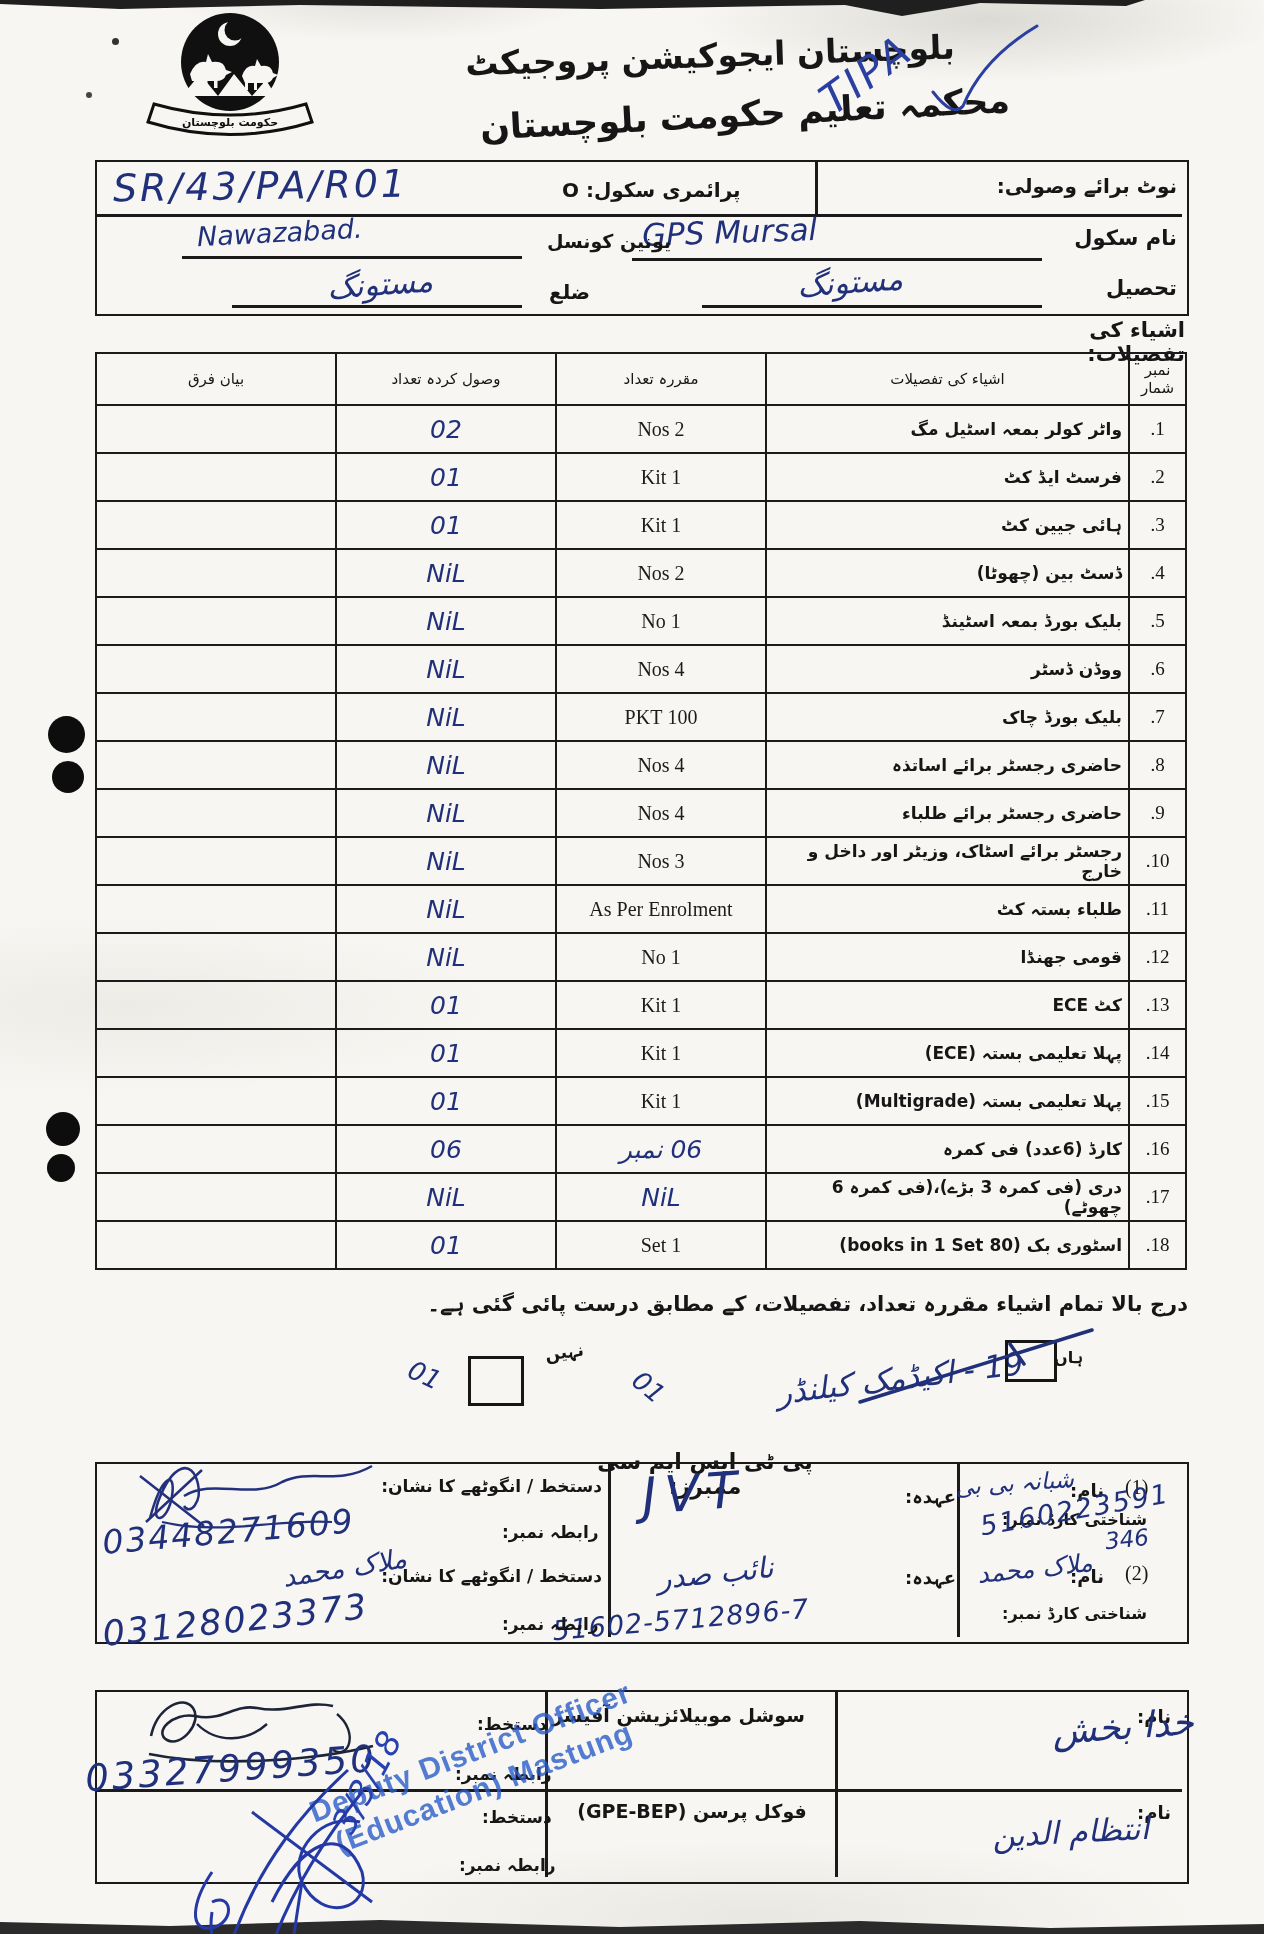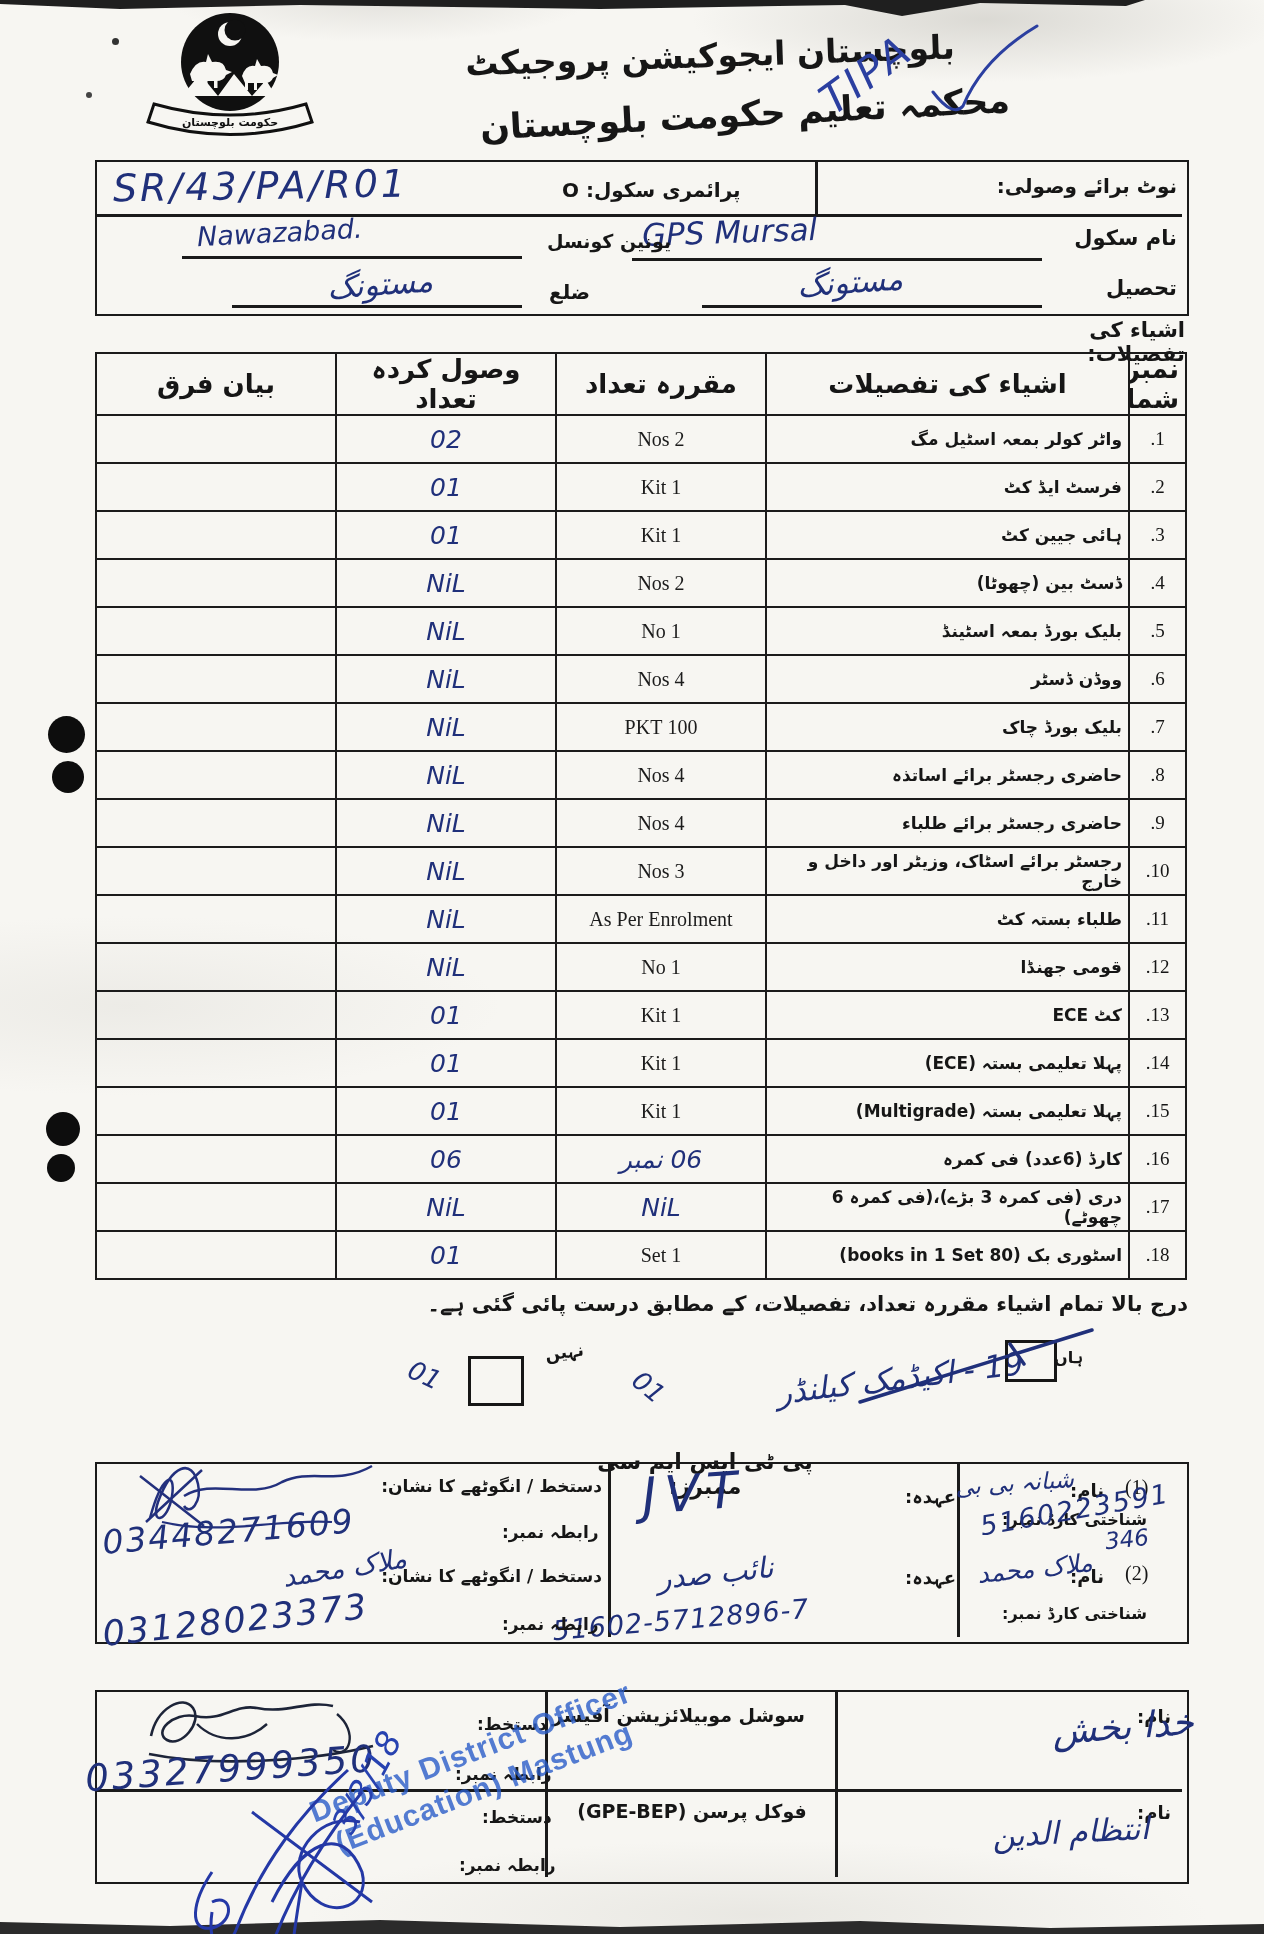--- a/index.html
+++ b/index.html
@@ -16,21 +16,21 @@
   .abs{position:absolute;}
   .printed{font-weight:bold;color:#161616;}
   .hw{font-family:"DejaVu Sans",sans-serif;font-style:italic;color:#20307a;white-space:nowrap;}
   .box{position:absolute;border:2.5px solid #1a1a1a;}
   .vline{position:absolute;width:2.5px;background:#1a1a1a;}
   .hline{position:absolute;height:2.5px;background:#1a1a1a;}
   .dot{position:absolute;background:#0d0d0d;border-radius:50%;}
   .checkbox{position:absolute;border:3.5px solid #161616;background:transparent;}
   table.items{border-collapse:collapse;table-layout:fixed;width:1090px;}
   table.items th,table.items td{border:2.4px solid #1b1b1b;padding:0 6px;overflow:hidden;}
-  table.items th{height:50px;font-size:26px;font-weight:bold;font-family:"DejaVu Sans",sans-serif;}
+  table.items th{height:50px;font-size:15px;font-weight:normal;font-family:"DejaVu Sans",sans-serif;}
   table.items td{height:46px;}
   .c-serial{font-family:"Liberation Serif",serif;font-size:19px;text-align:center;font-weight:normal;}
   .c-details{font-size:17px;font-weight:bold;text-align:right;margin-left:14px;}
   .c-prescribed{font-family:"Liberation Serif",serif;font-size:20px;text-align:center;color:#1c1c1c;}
   .c-received{text-align:center;}
   .hw-cell{font-family:"DejaVu Sans",sans-serif !important;font-style:italic;color:#20307a !important;font-size:25px !important;font-weight:normal;}
   .label-rtl{direction:rtl;}
   .stamp{color:rgba(41,92,200,.8);font-weight:bold;font-family:"Liberation Sans",sans-serif;line-height:1.25;text-align:center;letter-spacing:1px;}
 </style>
 </head>

